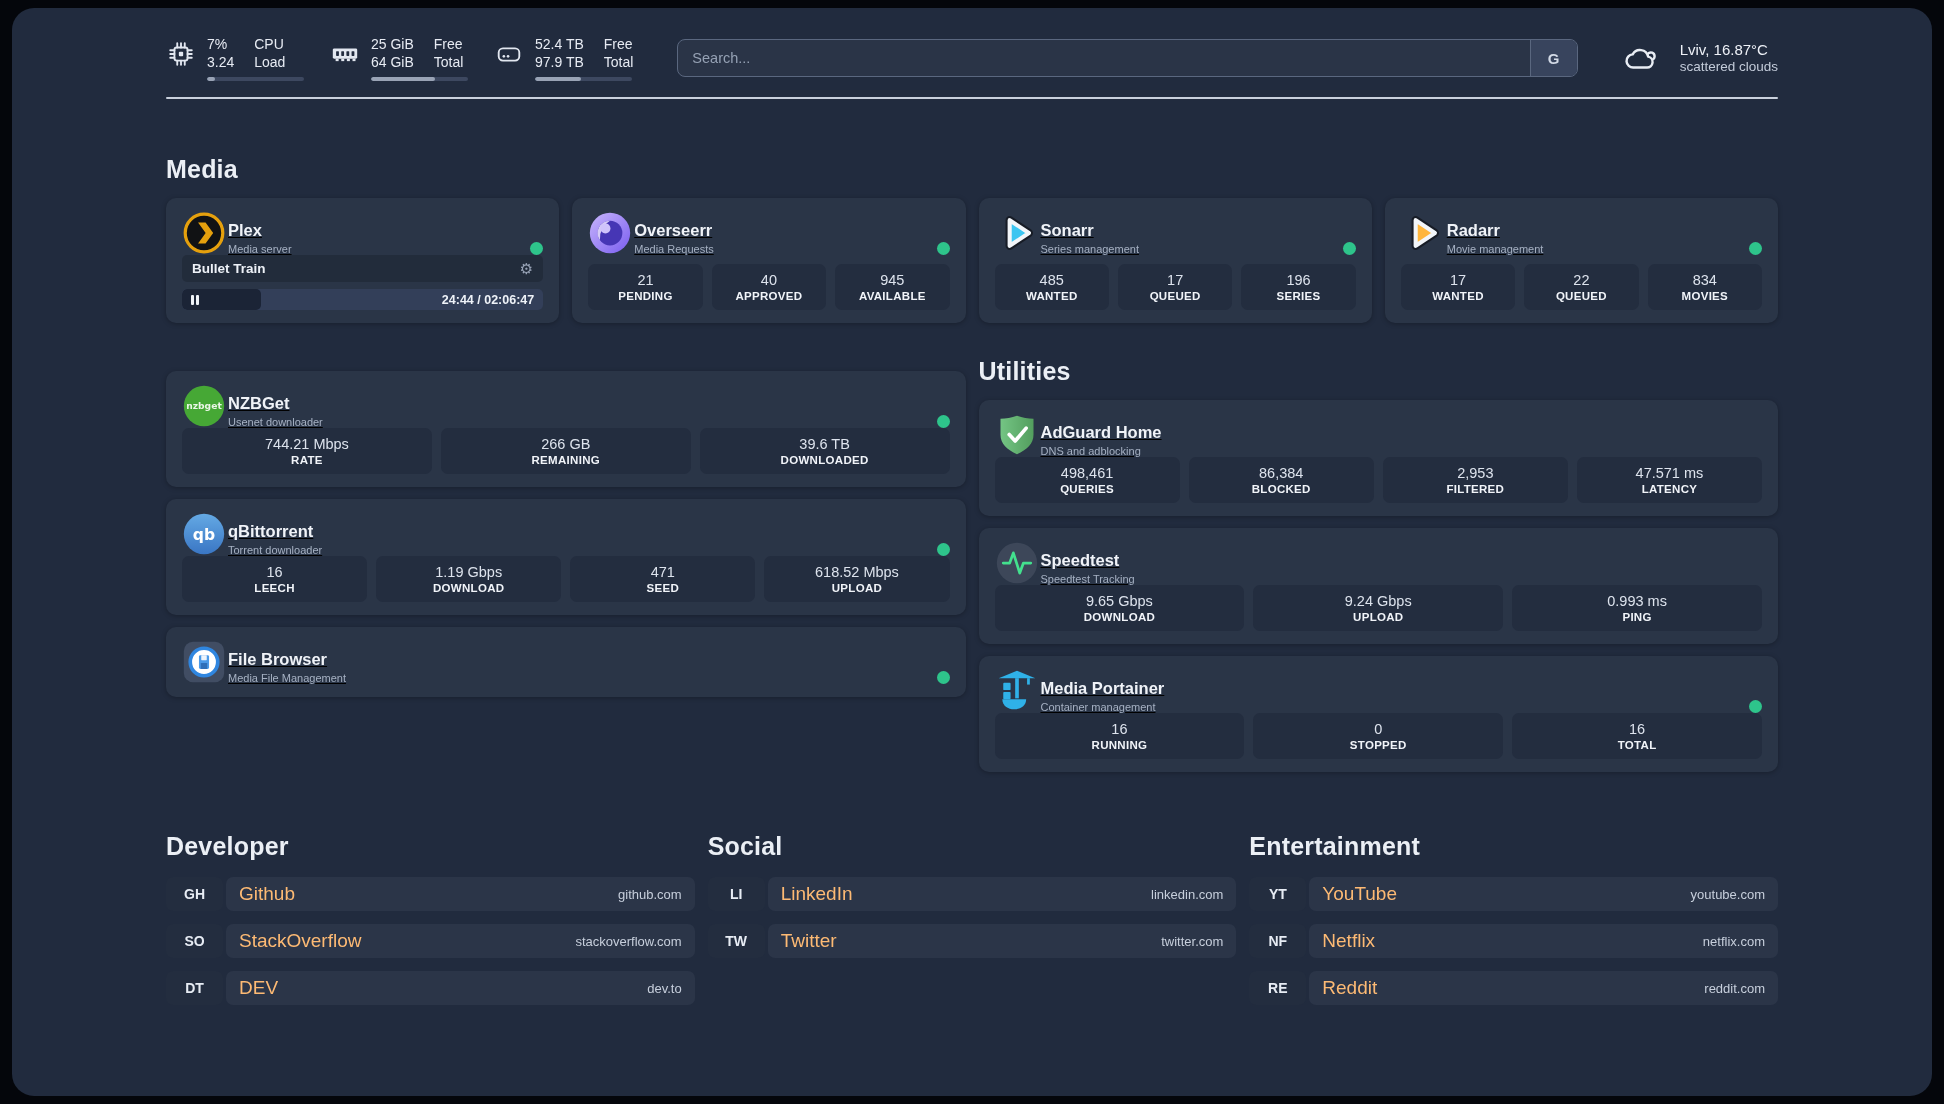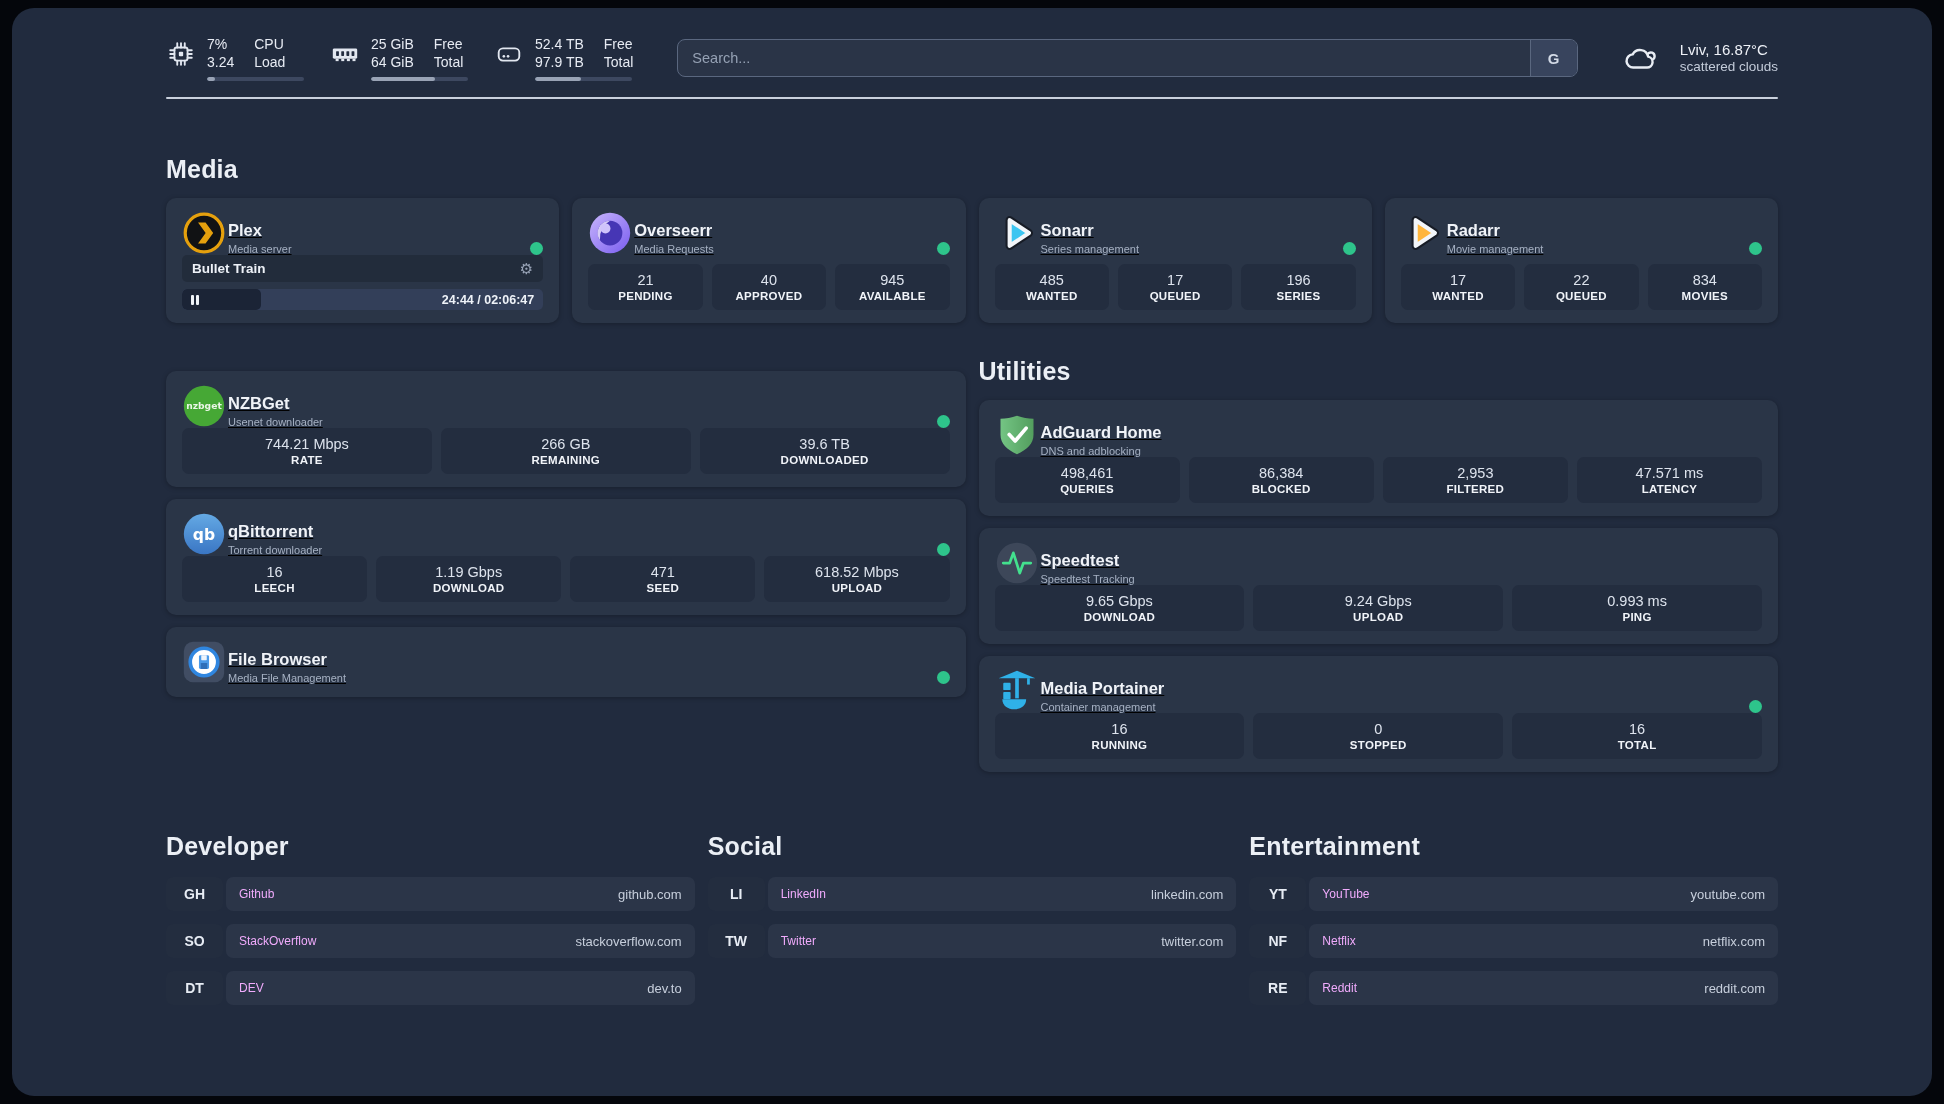--- a/index.html
+++ b/index.html
@@ -73,21 +73,21 @@
   .pause i{width:2.8px;height:10px;background:#eef2f8;border-radius:1px;display:block;}
   .seek-time{position:absolute;right:9px;top:0;bottom:0;display:flex;align-items:center;font-size:12.5px;font-weight:700;color:#eef2f8;}
 
   
   .links-grid{display:grid;grid-template-columns:repeat(3,1fr);gap:13px;margin-top:60px;padding-bottom:40px;align-items:start;}
   .link-rows{margin-top:16px;display:flex;flex-direction:column;gap:13px;text-align:center;}
   .link-row{display:flex;gap:3px;height:34px;cursor:pointer;}
   .link-badge{width:57px;flex:none;background:#232d3f;border-radius:7px;display:flex;
     align-items:center;justify-content:center;font-size:14px;font-weight:600;color:#e7ecf4;}
   .link-bar{flex:1;background:#2b3548;border-radius:7px;display:flex;align-items:center;padding:0 13px;}
-  .link-name{font-size:12px;color:#f0abfc;}
+  .link-name{font-size:19px;color:#fdba74;}
   .link-url{margin-left:auto;font-size:13px;color:#c7cfdc;}
 </style>
 </head>
 <body>
 
 <div class="frame">
   <div class="content">
 
     <div class="head-row">
       <div class="head-stats" id="head-stats">

